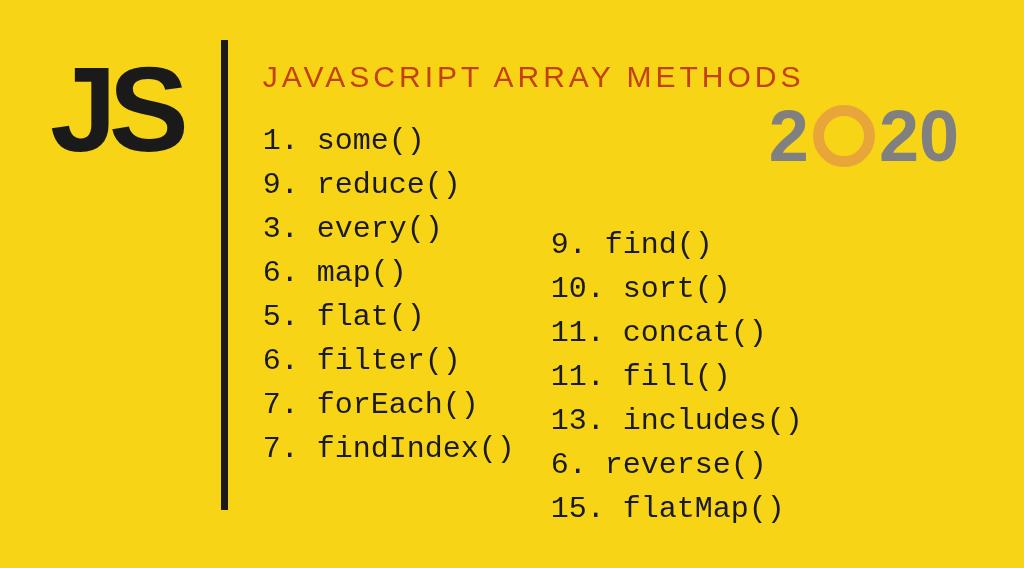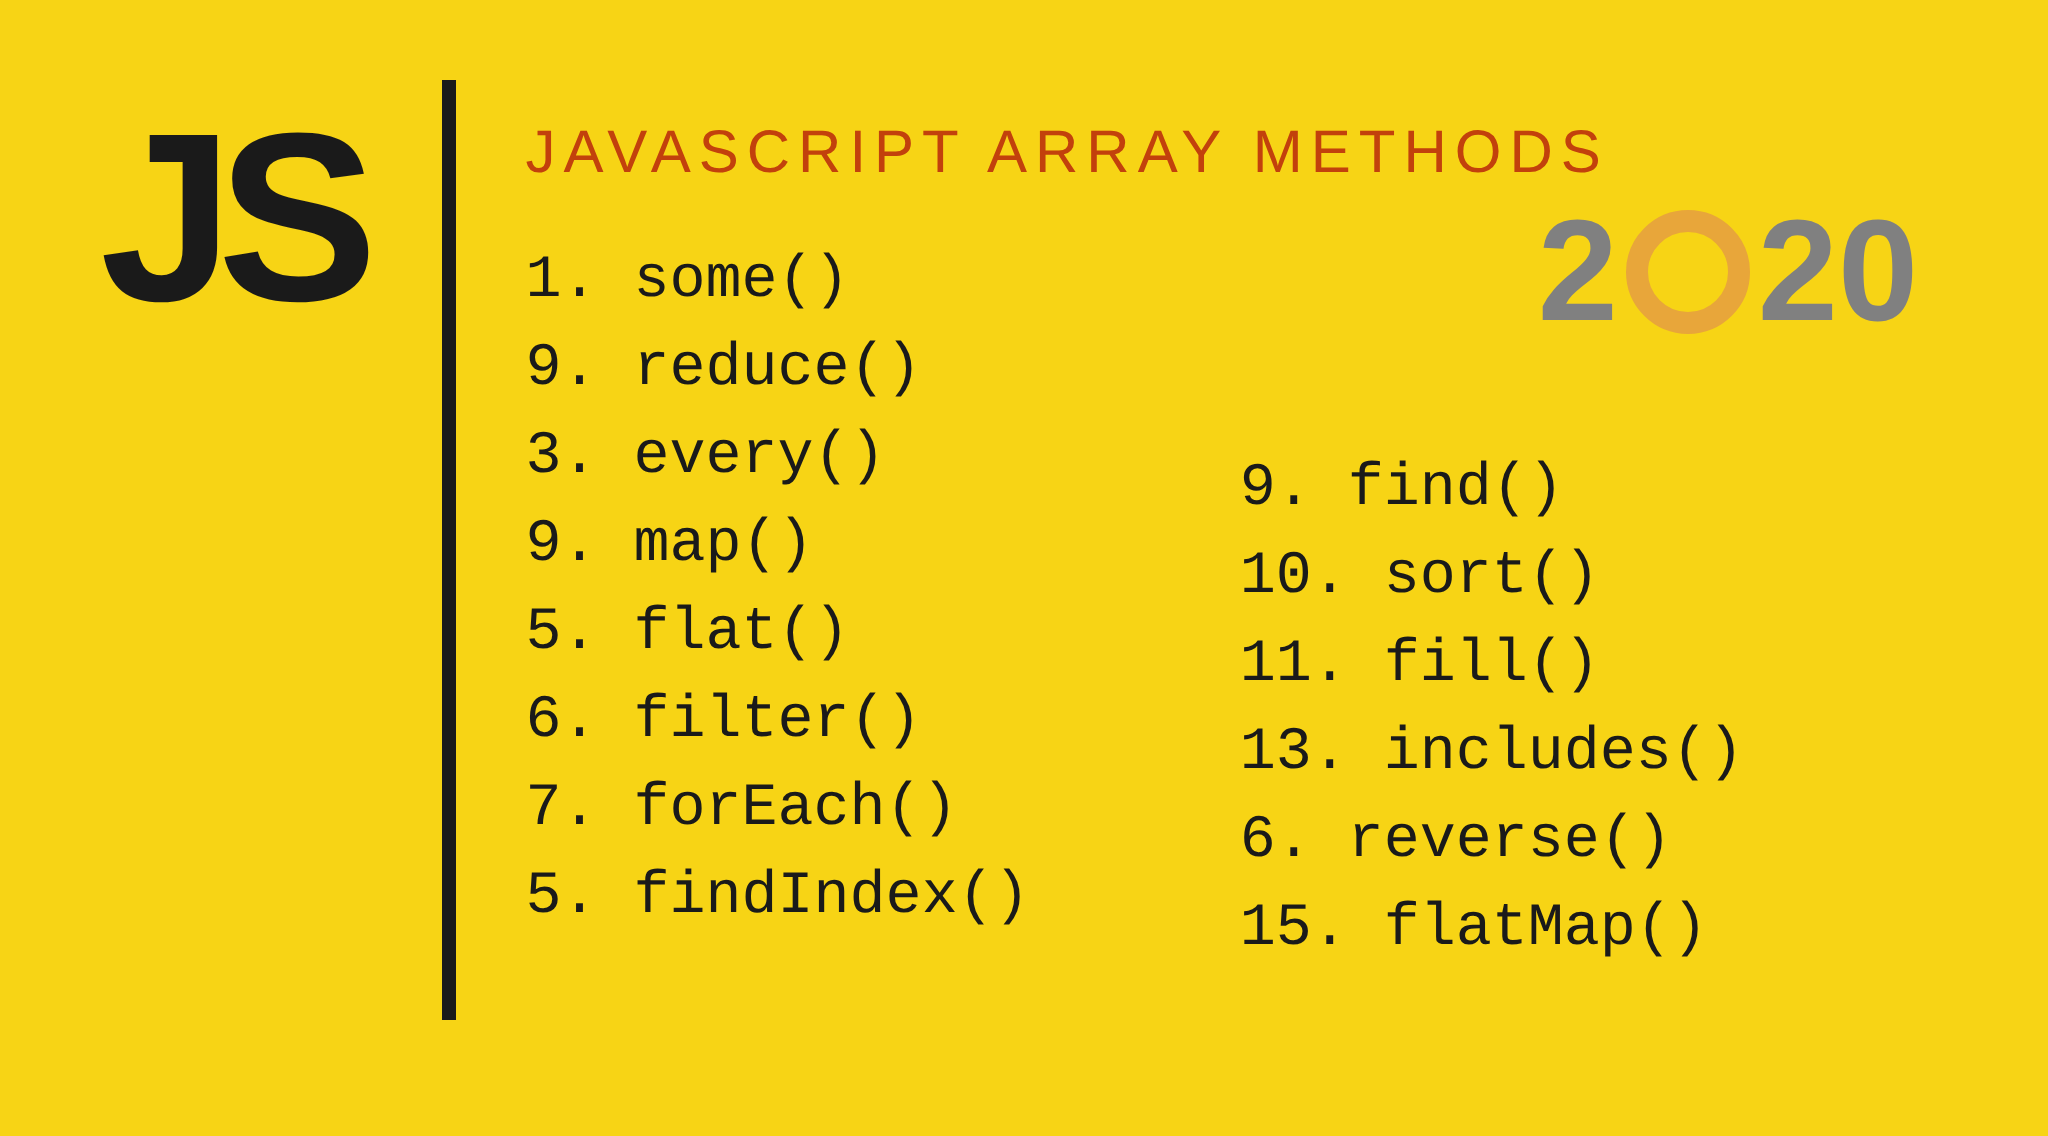--- a/index.html
+++ b/index.html
@@ -66,21 +66,21 @@
     .year-circle {
       width: 62px;
       height: 62px;
       border: 11px solid #e8a63a;
       border-radius: 50%;
       display: inline-block;
       margin: 0 4px;
     }
     .columns {
       display: flex;
-      gap: 105px;
+      gap: 36px;
     }
     .col {
       display: flex;
       flex-direction: column;
       gap: 10px;
     }
     .col-right {
       padding-top: 104px;
     }
     .method-item {
@@ -107,28 +107,29 @@
     <span class="year-circle"></span>
     <span class="year-digit">2</span>
     <span class="year-digit">0</span>
   </div>
 
   <div class="columns">
     <div class="col">
       <div class="method-item">1. some()</div>
       <div class="method-item">9. reduce()</div>
       <div class="method-item">3. every()</div>
-      <div class="method-item">9. map()</div>
+      <div class="method-item">6. map()</div>
       <div class="method-item">5. flat()</div>
       <div class="method-item">6. filter()</div>
       <div class="method-item">7. forEach()</div>
-      <div class="method-item">5. findIndex()</div>
+      <div class="method-item">7. findIndex()</div>
     </div>
     <div class="col col-right">
       <div class="method-item">9. find()</div>
       <div class="method-item">10. sort()</div>
+      <div class="method-item">11. concat()</div>
       <div class="method-item">11. fill()</div>
       <div class="method-item">13. includes()</div>
       <div class="method-item">6. reverse()</div>
       <div class="method-item">15. flatMap()</div>
     </div>
   </div>
 </div>
 
 </body></html>

